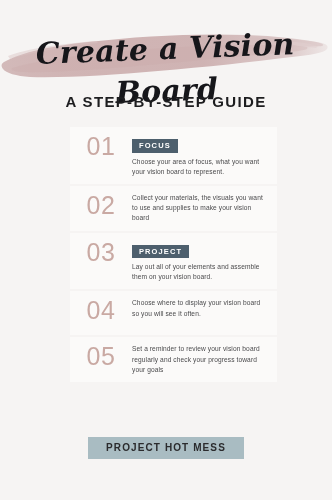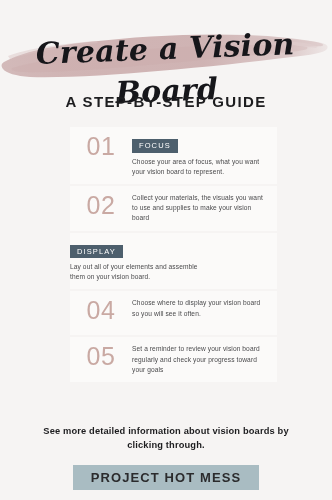--- a/index.html
+++ b/index.html
@@ -86,21 +86,21 @@
   }
   .step-body {
     flex: 1 1 auto;
     padding-right: 8px;
   }
   .step-badge {
     display: inline-block;
     background: #4d5f6d;
     color: #ffffff;
     font-size: 7.5px;
-    font-weight: 400;
+    font-weight: 700;
     letter-spacing: 1.1px;
     padding: 3px 7px 3px 7px;
     margin-bottom: 4px;
     line-height: 1;
   }
   .step-text {
     font-size: 6.6px;
     line-height: 10.2px;
     color: #4a4a4c;
     letter-spacing: 0.1px;
@@ -121,21 +121,21 @@
     line-height: 14px;
     color: #1d1d1f;
     letter-spacing: 0.15px;
     padding: 0 38px;
   }
   .cta-button {
     display: inline-block;
     margin-top: 13px;
     background: #a9bcc2;
     color: #2b2b2d;
-    font-size: 13px;
+    font-size: 10px;
     font-weight: 700;
     letter-spacing: 1.1px;
     padding: 6px 18px 6px 18px;
     border: none;
     line-height: 1;
     cursor: pointer;
     font-family: "Liberation Sans", sans-serif;
   }
 </style>
 </head>
@@ -183,22 +183,23 @@
   </div>
 
   <div class="step-card">
     <div class="step-num">02</div>
     <div class="step-body">
       <div class="step-text">Collect your materials, the visuals you want to use and supplies to make your vision board</div>
     </div>
   </div>
 
   <div class="step-card">
-    <div class="step-body">
-      <div class="step-badge">DISPLAY</div>
+    <div class="step-num">03</div>
+    <div class="step-body">
+      <div class="step-badge">PROJECT</div>
       <div class="step-text">Lay out all of your elements and assemble them on your vision board.</div>
     </div>
   </div>
 
   <div class="step-card">
     <div class="step-num">04</div>
     <div class="step-body">
       <div class="step-text">Choose where to display your vision board so you will see it often.</div>
     </div>
   </div>
@@ -206,15 +207,14 @@
   <div class="step-card">
     <div class="step-num">05</div>
     <div class="step-body">
       <div class="step-text">Set a reminder to review your vision board regularly and check your progress toward your goals</div>
     </div>
   </div>
 
 </div>
 
 <div class="footer">
-  <div class="footer-text">See more detailed information about vision boards by clicking through.</div>
   <button class="cta-button">PROJECT HOT MESS</button>
 </div>
 
 </body></html>

